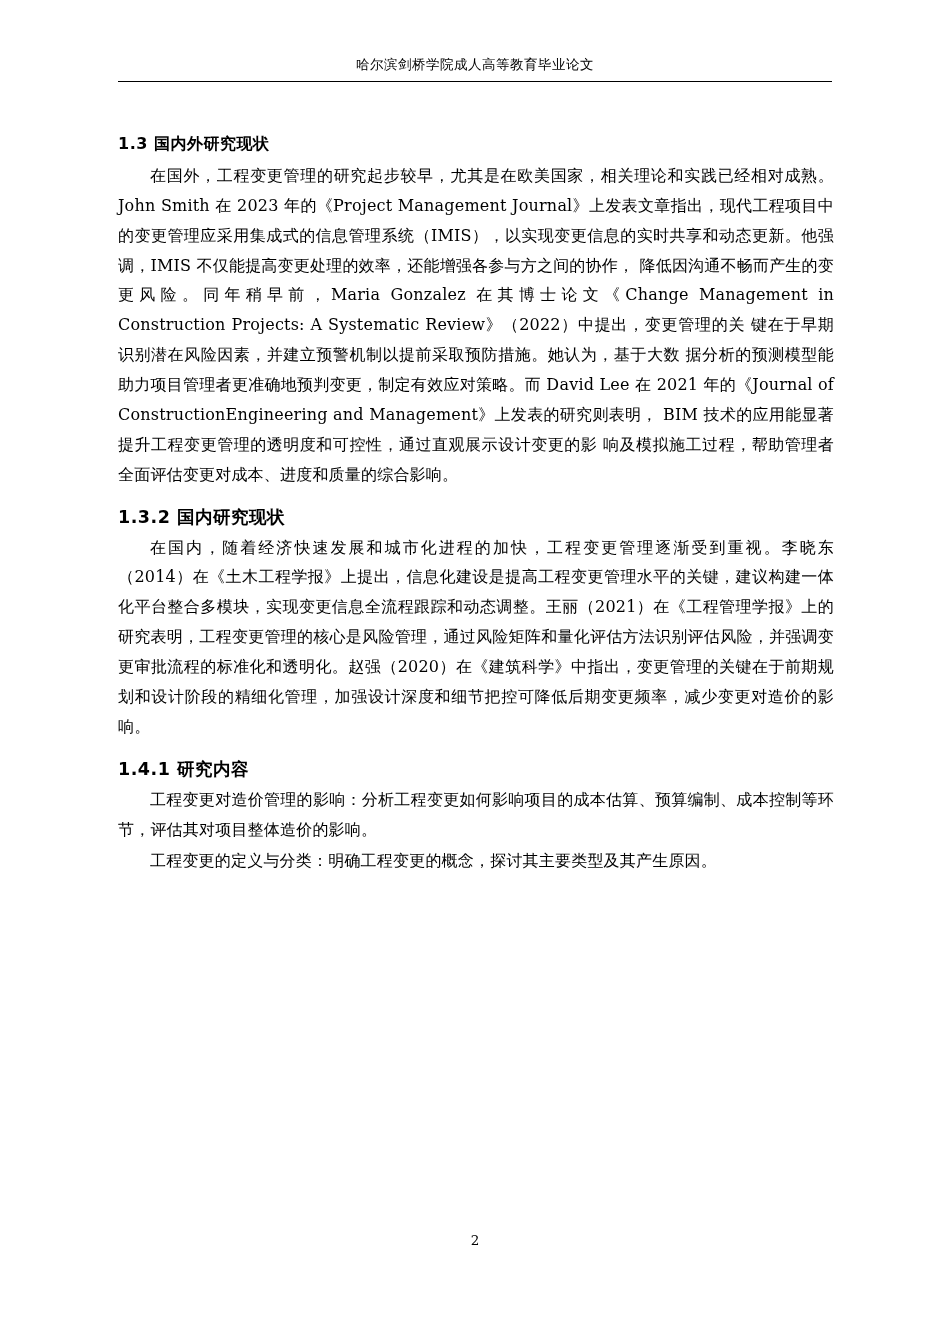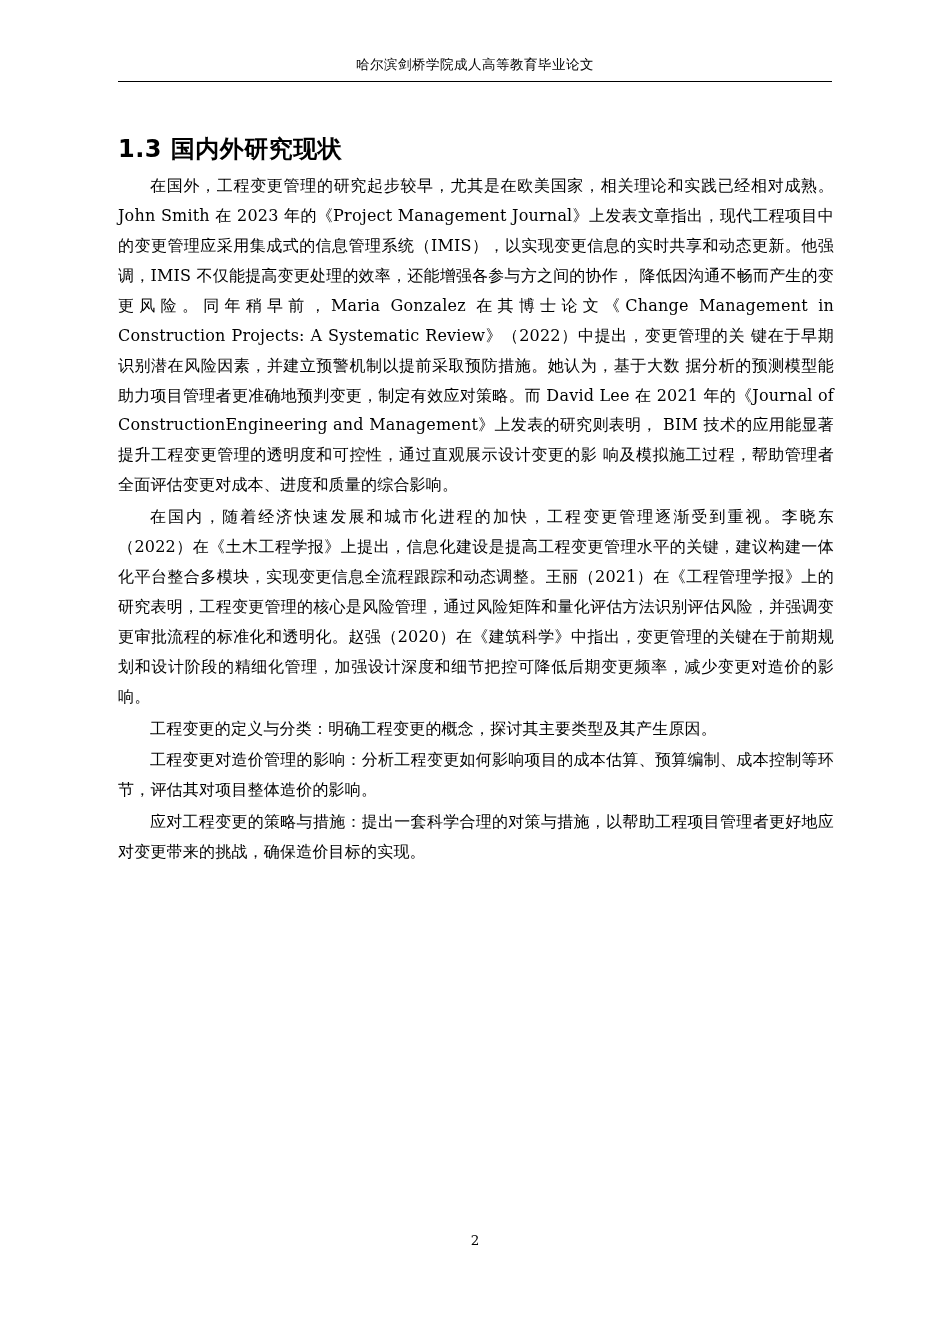--- a/index.html
+++ b/index.html
@@ -32,21 +32,21 @@
     box-sizing: border-box;
   }
   .content {
     position: absolute;
     left: 118px;
     top: 116px;
     width: 716px;
   }
   h2.sec {
     font-family: "DejaVu Sans", sans-serif;
-    font-size: 24px;
+    font-size: 16px;
     font-weight: bold;
     margin: 18px 0 6px 0;
     letter-spacing: 0.5px;
     line-height: 1.3;
   }
   h3.sub {
     font-family: "DejaVu Sans", sans-serif;
     font-size: 17.5px;
     font-weight: bold;
     margin: 16px 0 4px 0;
@@ -79,24 +79,25 @@
 <div class="page">
 
   <div class="header">哈尔滨剑桥学院成人高等教育毕业论文</div>
 
   <div class="content">
 
     <h2 class="sec">1.3 国内外研究现状</h2>
 
     <p class="body">在国外，工程变更管理的研究起步较早，尤其是在欧美国家，相关理论和实践已经相对成熟。John Smith 在 2023 年的《Project Management Journal》上发表文章指出，现代工程项目中的变更管理应采用集成式的信息管理系统（IMIS），以实现变更信息的实时共享和动态更新。他强调，IMIS 不仅能提高变更处理的效率，还能增强各参与方之间的协作， 降低因沟通不畅而产生的变更风险。同年稍早前，Maria Gonzalez 在其博士论文《Change Management in Construction Projects: A Systematic Review》（2022）中提出，变更管理的关 键在于早期识别潜在风险因素，并建立预警机制以提前采取预防措施。她认为，基于大数 据分析的预测模型能助力项目管理者更准确地预判变更，制定有效应对策略。而 David Lee 在 2021 年的《Journal of ConstructionEngineering and Management》上发表的研究则表明， BIM 技术的应用能显著提升工程变更管理的透明度和可控性，通过直观展示设计变更的影 响及模拟施工过程，帮助管理者全面评估变更对成本、进度和质量的综合影响。</p>
 
-    <p class="body">在国内，随着经济快速发展和城市化进程的加快，工程变更管理逐渐受到重视。李晓东（2022）在《土木工程学报》上提出，信息化建设是提高工程变更管理水平的关键，建议构建一体化平台整合多模块，实现变更信息全流程跟踪和动态调整。王丽（2021）在《工程管理学报》上的研究表明，工程变更管理的核心是风险管理，通过风险矩阵和量化评估方法识别评估风险，并强调变更审批流程的标准化和透明化。赵强（2020）在《建筑科学》中指出，变更管理的关键在于前期规划和设计阶段的精细化管理，加强设计深度和细节把控可降低后期变更频率，减少变更对造价的影响。</p>
+    <h3 class="sub">1.3.2 国内研究现状</h3>
+    <p class="body">在国内，随着经济快速发展和城市化进程的加快，工程变更管理逐渐受到重视。李晓东（2014）在《土木工程学报》上提出，信息化建设是提高工程变更管理水平的关键，建议构建一体化平台整合多模块，实现变更信息全流程跟踪和动态调整。王丽（2021）在《工程管理学报》上的研究表明，工程变更管理的核心是风险管理，通过风险矩阵和量化评估方法识别评估风险，并强调变更审批流程的标准化和透明化。赵强（2020）在《建筑科学》中指出，变更管理的关键在于前期规划和设计阶段的精细化管理，加强设计深度和细节把控可降低后期变更频率，减少变更对造价的影响。</p>
 
 
+    <h3 class="sub">1.4.1 研究内容</h3>
+    <p class="body">工程变更对造价管理的影响：分析工程变更如何影响项目的成本估算、预算编制、成本控制等环节，评估其对项目整体造价的影响。</p>
     <p class="body">工程变更的定义与分类：明确工程变更的概念，探讨其主要类型及其产生原因。</p>
-    <p class="body">工程变更对造价管理的影响：分析工程变更如何影响项目的成本估算、预算编制、成本控制等环节，评估其对项目整体造价的影响。</p>
-    <p class="body">应对工程变更的策略与措施：提出一套科学合理的对策与措施，以帮助工程项目管理者更好地应对变更带来的挑战，确保造价目标的实现。</p>
 
   </div>
 
   <div class="pagenum">2</div>
 
 </div>
 
 </body></html>

